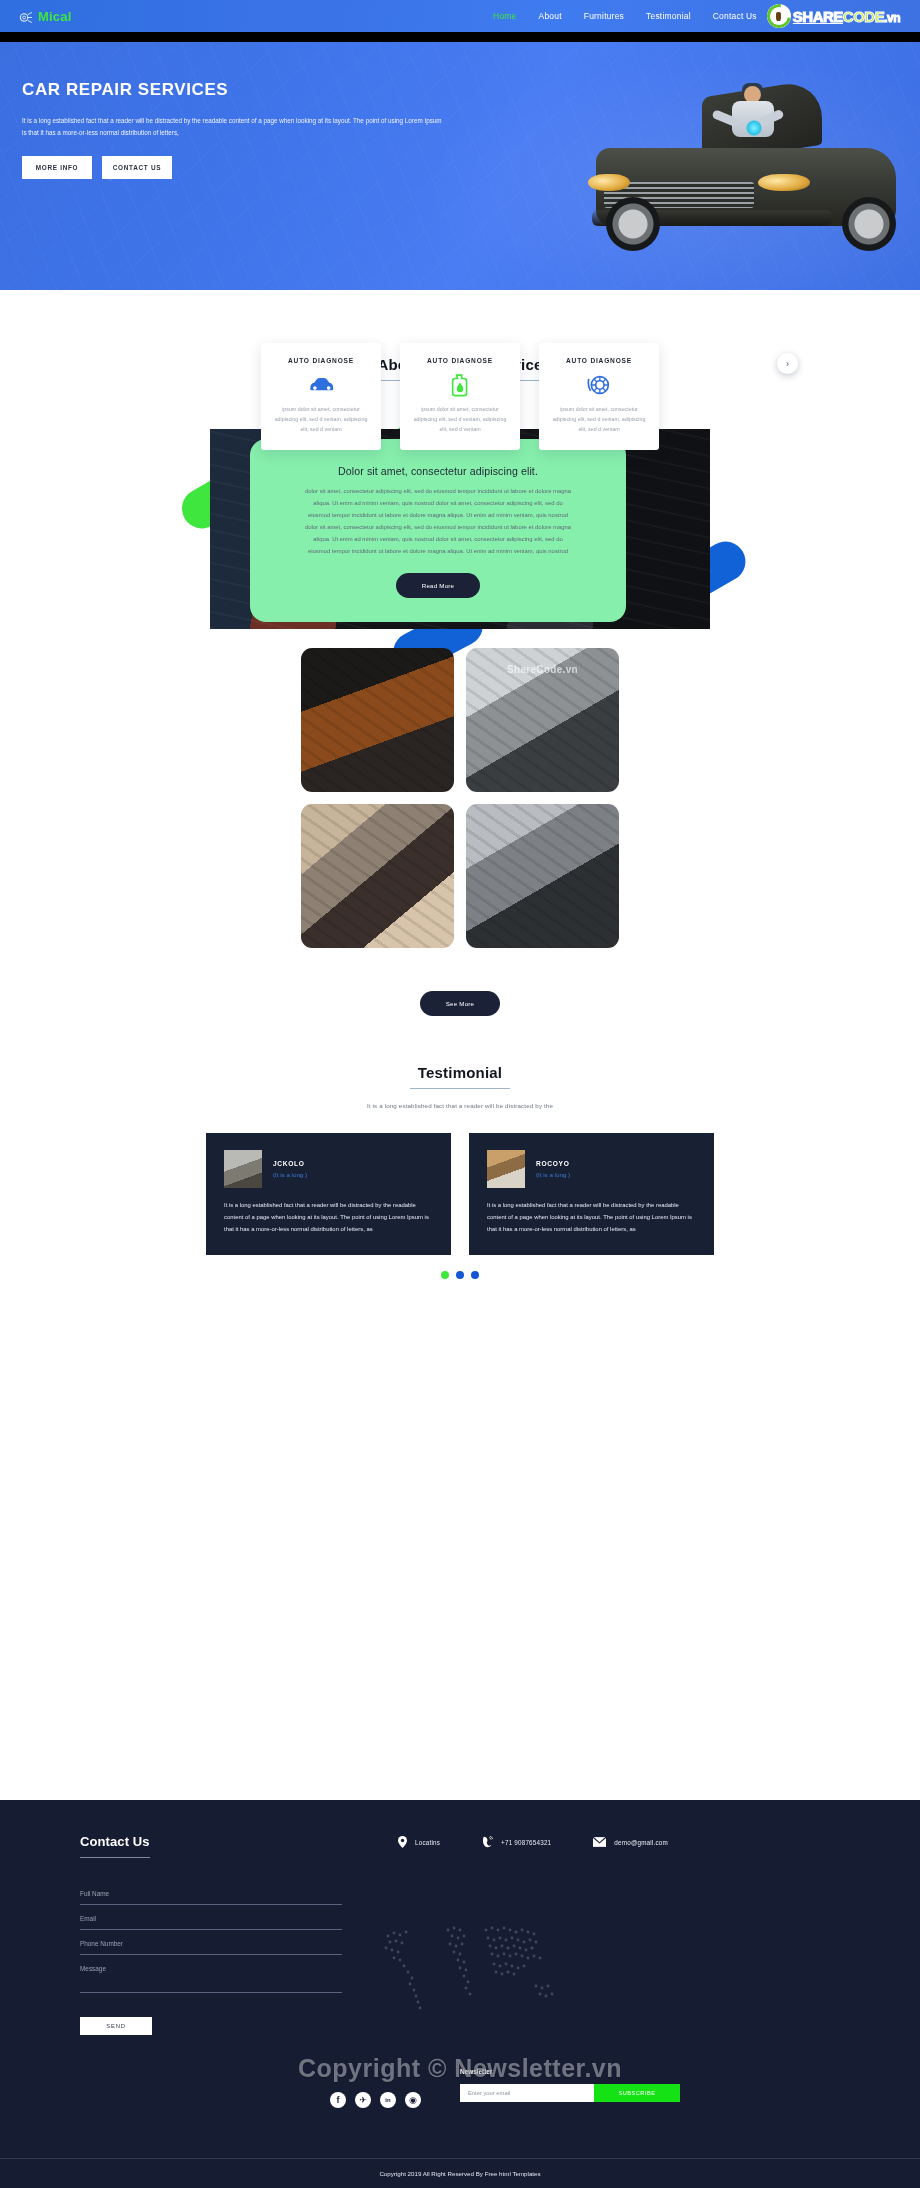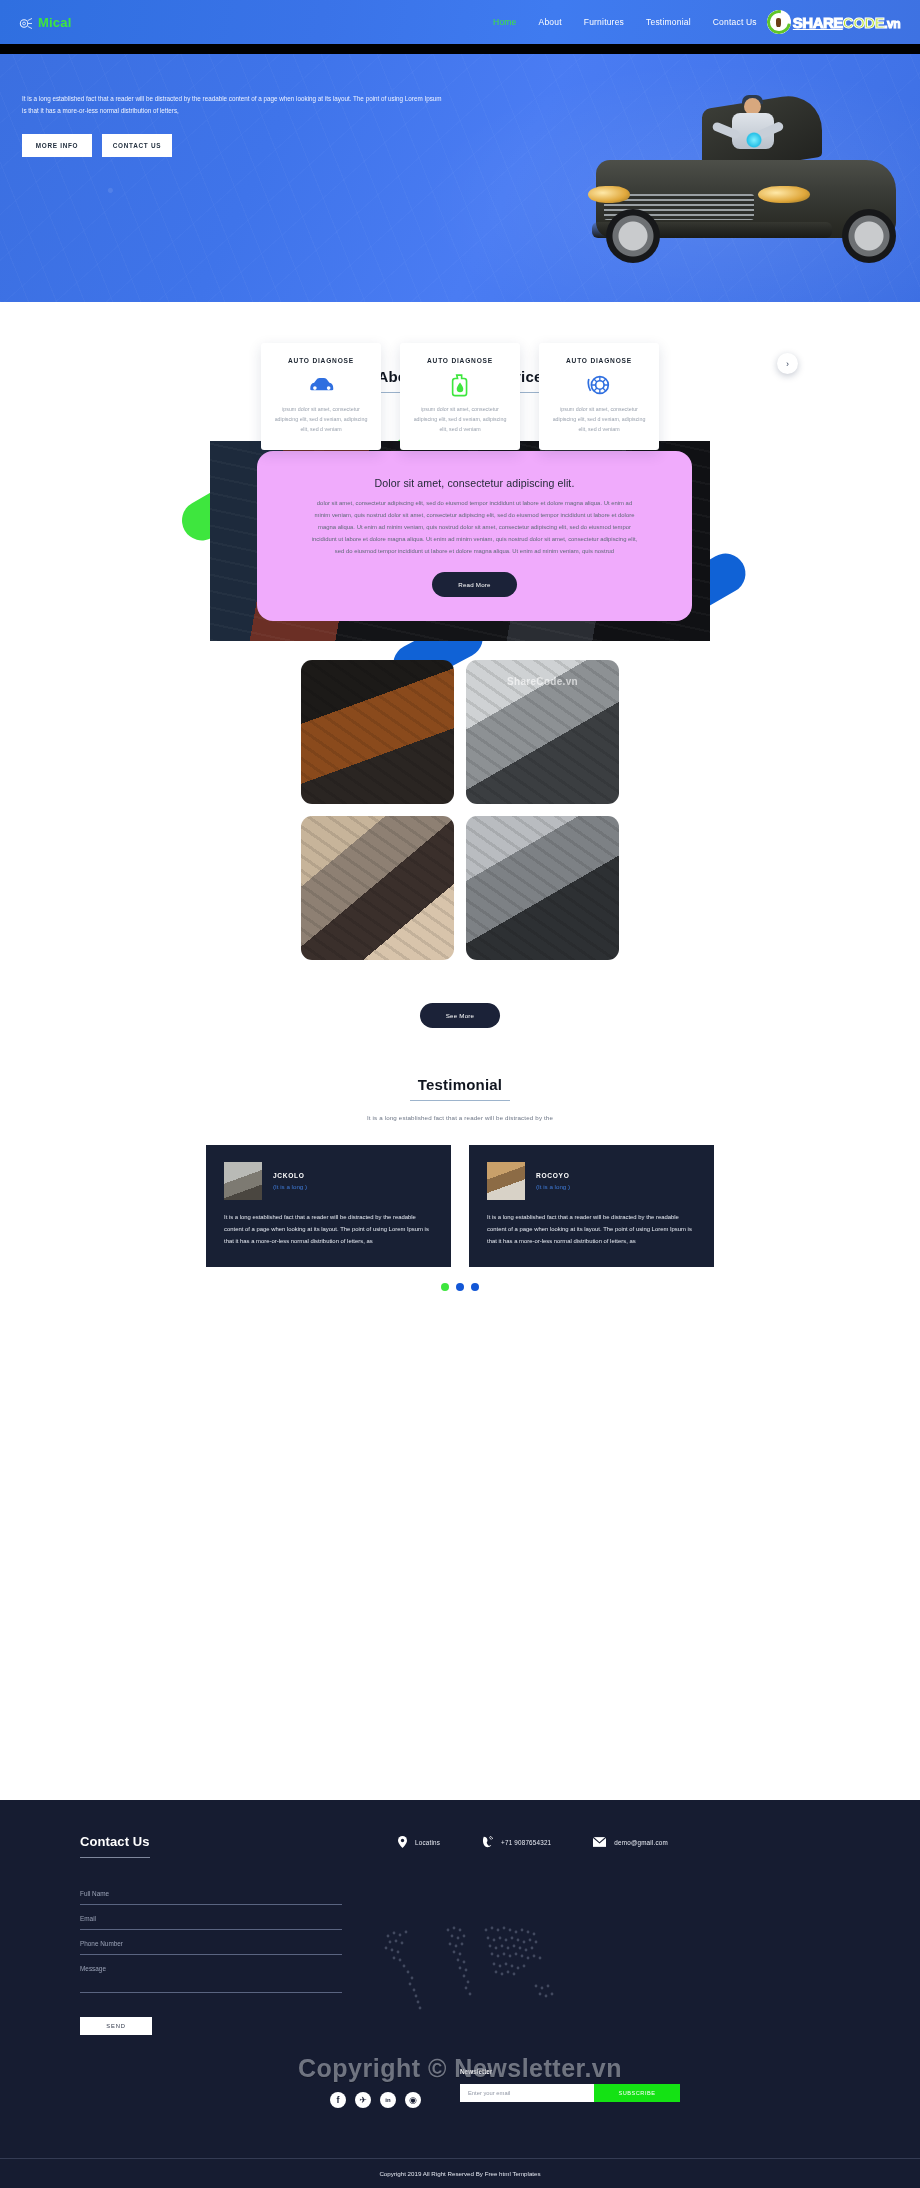--- a/index.html
+++ b/index.html
@@ -3,21 +3,21 @@
 <meta charset="utf-8">
 <style>
   *{box-sizing:border-box;margin:0;padding:0;}
   body{
     width:920px;height:2188px;overflow:hidden;
     font-family:"Liberation Sans","DejaVu Sans",sans-serif;
     background:#ffffff;position:relative;
   }
   
   .topbar{
-    height:44px;width:100%;
+    height:32px;width:100%;
     background:linear-gradient(100deg,#2f6fe0 0%,#3a73e8 35%,#3f7bf0 60%,#3e72e2 100%);
     display:flex;align-items:center;padding:0 18px;position:relative;z-index:20;
   }
   .brand{display:flex;align-items:center;gap:5px;}
   .brand-logo{width:15px;height:13px;position:relative;}
   .brand-name{color:#3ee63e;font-size:13px;font-weight:bold;letter-spacing:.2px;}
   .nav{display:flex;align-items:center;gap:22px;margin-left:auto;margin-right:10px;padding-left:8px;}
   .nav a{font-size:8.5px;color:#ffffff;text-decoration:none;letter-spacing:.2px;}
   .nav a.active{color:#3ee63e;}
   
@@ -116,21 +116,21 @@
   .blob-b1{width:78px;height:40px;background:#1062d6;right:-38px;top:122px;transform:rotate(-30deg);}
   .blob-b2{width:96px;height:40px;background:#1062d6;left:180px;top:190px;transform:rotate(-28deg);}
   .about-photo{position:absolute;left:0;top:0;width:500px;height:200px;overflow:hidden;
     background:#111418;}
   .about-photo .gl{position:absolute;inset:0;
     background:
       linear-gradient(100deg,#1d2a3c 0 14%, #6b2f25 14% 30%, #131417 30% 62%, #2a2d33 62% 78%, #101114 78% 100%);
   }
   .about-photo .gl2{position:absolute;inset:0;opacity:.55;
     background:repeating-linear-gradient(12deg, rgba(255,255,255,.06) 0 2px, transparent 2px 16px);}
-  .about-card{position:absolute;left:47px;top:10px;width:435px;background:#f0abfc;border-radius:16px;
+  .about-card{position:absolute;left:40px;top:10px;width:376px;background:#86efac;border-radius:16px;
     padding:26px 52px 24px;text-align:center;}
   .about-card h3{font-size:10.6px;font-weight:normal;color:#1f2733;letter-spacing:.1px;}
   .about-card p{font-size:5.9px;line-height:2.05;color:#5f6a78;margin-top:8px;}
   .pill-btn{display:inline-block;margin-top:15px;background:#1b2238;color:#ffffff;border:none;
     border-radius:999px;font-size:6.2px;padding:9px 26px;cursor:pointer;letter-spacing:.2px;}
 
   
   .wwd{padding-top:10px;}
   .grid{width:318px;margin:18px auto 0;display:grid;grid-template-columns:153px 153px;gap:12px 12px;}
   .tile{height:144px;border-radius:11px;overflow:hidden;position:relative;}
@@ -238,20 +238,21 @@
     <div class="car-body"></div>
     <div class="car-grille"></div>
     <div class="car-lamp l"></div>
     <div class="car-lamp r"></div>
     <div class="car-bumper"></div>
     <div class="wheel w1"></div>
     <div class="wheel w2"></div>
   </div>
 
   <div class="hero-inner">
+    <div class="sub-title">CAR REPAIR SERVICES</div>
     <p class="hero-p">It is a long established fact that a reader will be distracted by the readable content of a page when looking at its layout. The point of using Lorem Ipsum is that it has a more-or-less normal distribution of letters,</p>
     <div class="hero-btns">
       <button class="hero-btn">MORE INFO</button>
       <button class="hero-btn">CONTACT US</button>
     </div>
   </div>
 </section>
 
 <div class="cards-wrap">
   <div class="svc-card">

